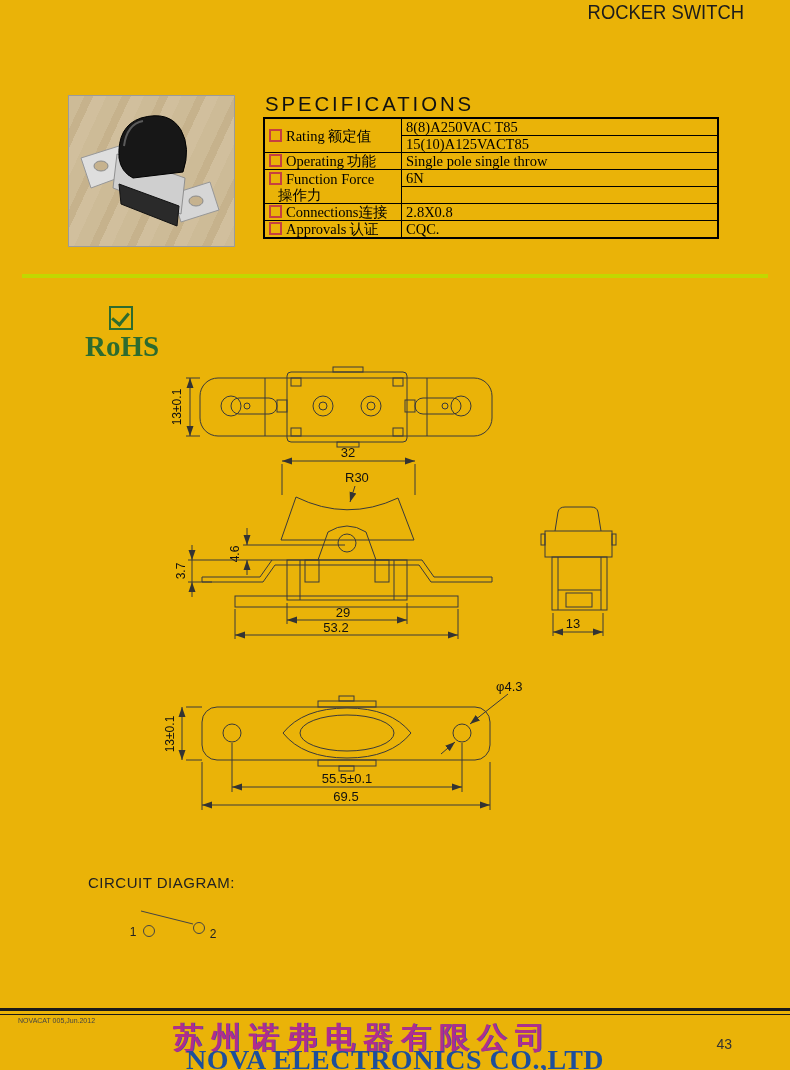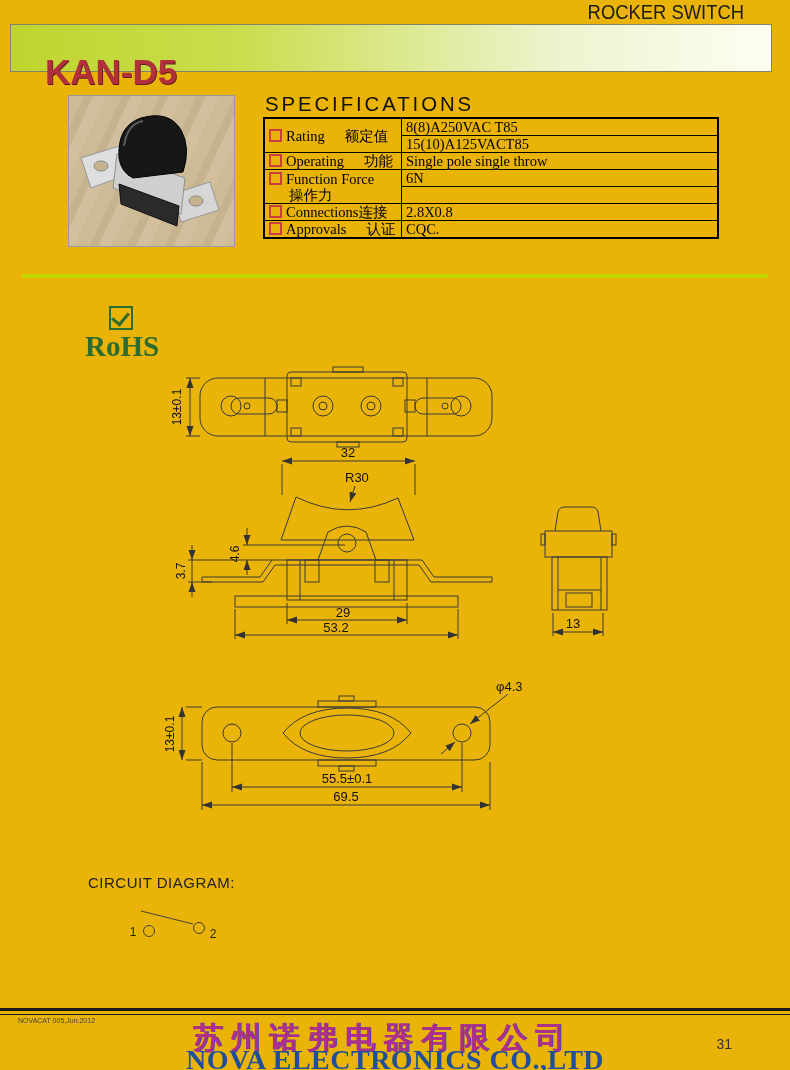--- a/index.html
+++ b/index.html
@@ -20,57 +20,54 @@
   
   .spec-title{position:absolute;left:265px;top:92px;font-size:21px;color:#111;
               letter-spacing:3px;transform:scaleX(.97);transform-origin:left;}
   table.spec{position:absolute;left:263px;top:117px;width:456px;border-collapse:collapse;
              font-family:"Liberation Serif",serif;font-size:14.5px;color:#000;
              border:2px solid #000;}
   table.spec td{border:1px solid #000;padding:0 4px;height:16px;line-height:16px;white-space:nowrap;}
   td.lbl{width:128px;}
   .rsq{display:inline-block;width:9px;height:9px;border:2px solid #c64040;
        margin-right:4px;vertical-align:-1px;}
-  .cnlbl{margin-left:20px;}
-  .cn-indent{margin-left:20px;}
+  .cnlbl{margin-left:3px;}
+  .cn-indent{margin-left:9px;}
   
   .divider{position:absolute;left:22px;top:274px;width:746px;height:4px;background:#c2d800;}
   .rohs{position:absolute;left:85px;top:306px;font-family:"Liberation Serif",serif;
         font-weight:bold;font-size:29px;color:#2d6b2f;display:flex;align-items:center;flex-direction:column;}
   .rohs-box{display:inline-block;width:20px;height:20px;border:2px solid #2d6b2f;
             position:relative;margin-right:2px;}
   .rohs-box::after{content:"";position:absolute;left:4px;top:1px;width:8px;height:13px;
             border:solid #2d6b2f;border-width:0 3px 3px 0;transform:rotate(40deg);}
   
   svg text{font-family:"Liberation Sans",sans-serif;}
   .drawings{position:absolute;left:0;top:360px;}
   .circuit-label{position:absolute;left:88px;top:874px;font-size:15px;color:#222;
                  letter-spacing:0.5px;}
   .circuit-svg{position:absolute;left:118px;top:896px;}
   
   .foot-line1{position:absolute;left:0;top:1008px;width:790px;height:3px;background:#1a1a1a;}
   .foot-line2{position:absolute;left:0;top:1014px;width:790px;height:1px;background:#1a1a1a;}
   .catalog{position:absolute;left:18px;top:1017px;font-size:7px;color:#444;}
   .company-cn{position:absolute;left:0;top:1018px;width:726px;text-align:center;
               font-size:30px;font-weight:bold;color:#b12d8c;letter-spacing:8px;
-              text-shadow:1px 0 0 #4a4aa8;font-family:"Liberation Sans",sans-serif;padding-left:20px;}
+              text-shadow:1px 0 0 #4a4aa8;font-family:"Liberation Sans",sans-serif;}
   .company-en{position:absolute;left:0;top:1044px;width:790px;text-align:center;
               font-family:"Liberation Serif",serif;font-size:28px;font-weight:bold;
               color:#1d4f9b;letter-spacing:0.5px;}
   .page-num{position:absolute;right:58px;top:1036px;font-size:14px;color:#333;}
 </style>
 </head>
 <body>
 
 <div class="page">
 
   <div class="doc-type">ROCKER SWITCH</div>
-  <div class="banner">
-    <span class="model">KAN-D5</span>
-  </div>
 
   <div class="photo">
     <svg width="165" height="150" viewBox="0 0 165 150">
       <polygon points="12,62 50,50 60,78 22,92" fill="#dedede" stroke="#979797"></polygon>
       <ellipse cx="32" cy="70" rx="7" ry="5" fill="#c6b28e" stroke="#8a8a8a"></ellipse>
       <polygon points="103,98 141,86 150,114 112,126" fill="#d6d6d6" stroke="#979797"></polygon>
       <ellipse cx="127" cy="105" rx="7" ry="5" fill="#c6b28e" stroke="#8a8a8a"></ellipse>
       <polygon points="48,58 116,82 112,118 44,92" fill="#cfcfcf" stroke="#909090"></polygon>
       <polygon points="50,88 110,110 108,130 52,108" fill="#2a2a2a" stroke="#111"></polygon>
       <path d="M50,62 Q48,30 72,22 Q100,14 112,34 Q122,52 114,76 L64,82 Q52,76 50,62 Z" fill="#171717" stroke="#000"></path>
@@ -258,15 +255,15 @@
     <line x1="23" y1="15" x2="75" y2="28"></line>
     <text x="15" y="40" text-anchor="middle" font-size="12" fill="#222" stroke="none">1</text>
     <text x="95" y="42" text-anchor="middle" font-size="12" fill="#222" stroke="none">2</text>
   </svg>
 
   <div class="foot-line1"></div>
   <div class="foot-line2"></div>
   <div class="catalog">NOVACAT 005,Jun.2012</div>
   <div class="company-cn">苏州诺弗电器有限公司</div>
   <div class="company-en">NOVA ELECTRONICS CO.,LTD</div>
-  <div class="page-num">31</div>
+  <div class="page-num">43</div>
 
 </div>
 
 </body></html>

